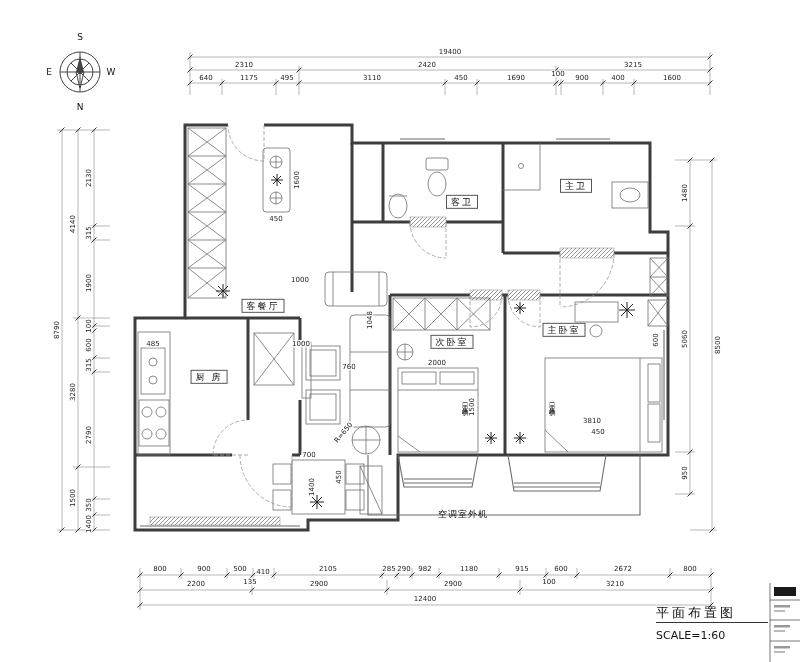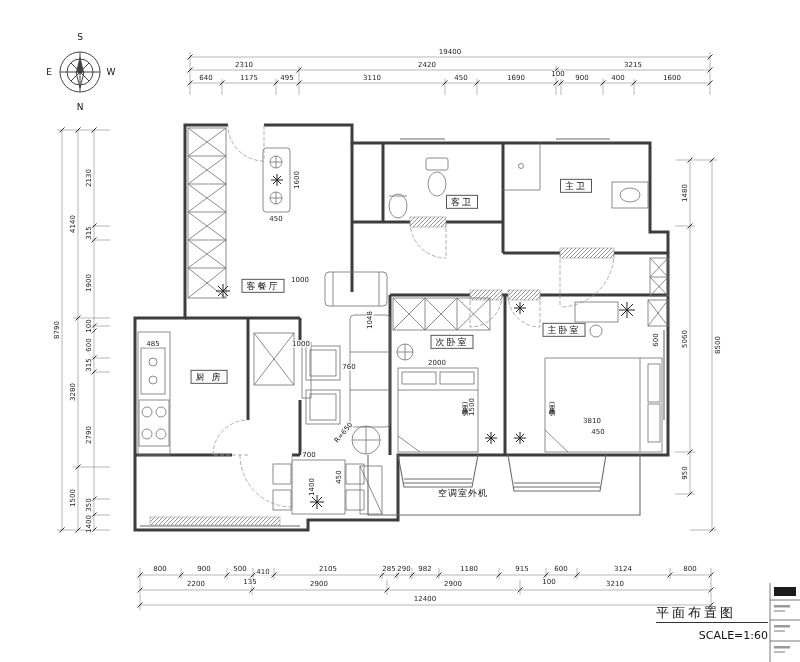--- a/index.html
+++ b/index.html
@@ -14,21 +14,21 @@
         border:1px solid #555;background:#fff;padding:1px 4px;white-space:nowrap;
         letter-spacing:2px;line-height:1.15}
   .room.plain{border:none;background:transparent;letter-spacing:1px}
   .vtext{position:absolute;writing-mode:vertical-rl;font-size:6.5px;color:#333;
          white-space:nowrap;transform:translate(-50%,-50%);line-height:1}
   .cmp{position:absolute;font-size:9px;color:#111;transform:translate(-50%,-50%);line-height:1}
   .disclaimer{position:absolute;left:8px;top:636px;font-size:12.5px;color:#000;
               letter-spacing:1px;white-space:nowrap}
   .ptitle{position:absolute;left:656px;top:606px;width:112px;font-size:13px;color:#111;
           letter-spacing:3px;border-bottom:1.5px solid #333;padding-bottom:3px;line-height:1}
-  .pscale{position:absolute;left:656px;top:630px;width:112px;text-align:right;
+  .pscale{position:absolute;left:656px;top:630px;width:112px;text-align:left;
           font-size:11px;color:#111;line-height:1}
 </style>
 </head>
 <body>
 
 <div class="canvas">
 
 <svg width="800" height="662" viewBox="0 0 800 662">
   <defs>
     <pattern id="h" width="4" height="4" patternUnits="userSpaceOnUse">
@@ -257,27 +257,27 @@
     <rect x="774" y="646" width="16" height="2.5" fill="#999" stroke="none"></rect>
     <rect x="774" y="651" width="11" height="2" fill="#bbb" stroke="none"></rect>
   </g>
 </svg>
 
 <span class="cmp" style="left:80px;top:37px">S</span>
 <span class="cmp" style="left:49px;top:72px">E</span>
 <span class="cmp" style="left:111px;top:72px">W</span>
 <span class="cmp" style="left:80px;top:107px">N</span>
 
-<span class="room" style="left:263px;top:286px">客餐厅</span>
+<span class="room" style="left:263px;top:306px">客餐厅</span>
 <span class="room" style="left:209px;top:377px">厨 房</span>
 <span class="room" style="left:452px;top:342px">次卧室</span>
 <span class="room" style="left:564px;top:330px">主卧室</span>
 <span class="room" style="left:462px;top:202px">客卫</span>
 <span class="room" style="left:576px;top:186px">主卫</span>
-<span class="room plain" style="left:463px;top:493px">空调室外机</span>
+<span class="room plain" style="left:463px;top:514px">空调室外机</span>
 
 <span class="vtext" style="left:465px;top:404px">双人床(甲供)</span>
 <span class="vtext" style="left:552px;top:404px">双人床(甲供)</span>
 
 <span class="dim" style="left:450px;top:52px">19400</span>
 <span class="dim" style="left:244px;top:65px">2310</span>
 <span class="dim" style="left:427px;top:65px">2420</span>
 <span class="dim" style="left:633px;top:65px">3215</span>
 <span class="dim" style="left:206px;top:78px">640</span>
 <span class="dim" style="left:249px;top:78px">1175</span>
@@ -313,21 +313,21 @@
 <span class="dim" style="left:204px;top:569px">900</span>
 <span class="dim" style="left:240px;top:569px">500</span>
 <span class="dim" style="left:263px;top:572px">410</span>
 <span class="dim" style="left:328px;top:569px">2105</span>
 <span class="dim" style="left:389px;top:569px">285</span>
 <span class="dim" style="left:404px;top:569px">290</span>
 <span class="dim" style="left:425px;top:569px">982</span>
 <span class="dim" style="left:469px;top:569px">1180</span>
 <span class="dim" style="left:522px;top:569px">915</span>
 <span class="dim" style="left:561px;top:569px">600</span>
-<span class="dim" style="left:623px;top:569px">3124</span>
+<span class="dim" style="left:623px;top:569px">2672</span>
 <span class="dim" style="left:690px;top:569px">800</span>
 <span class="dim" style="left:250px;top:582px">135</span>
 <span class="dim" style="left:549px;top:582px">100</span>
 <span class="dim" style="left:196px;top:584px">2200</span>
 <span class="dim" style="left:319px;top:584px">2900</span>
 <span class="dim" style="left:453px;top:584px">2900</span>
 <span class="dim" style="left:615px;top:584px">3210</span>
 <span class="dim" style="left:425px;top:599px">12400</span>
 
 <span class="dim" style="left:300px;top:280px">1000</span>

